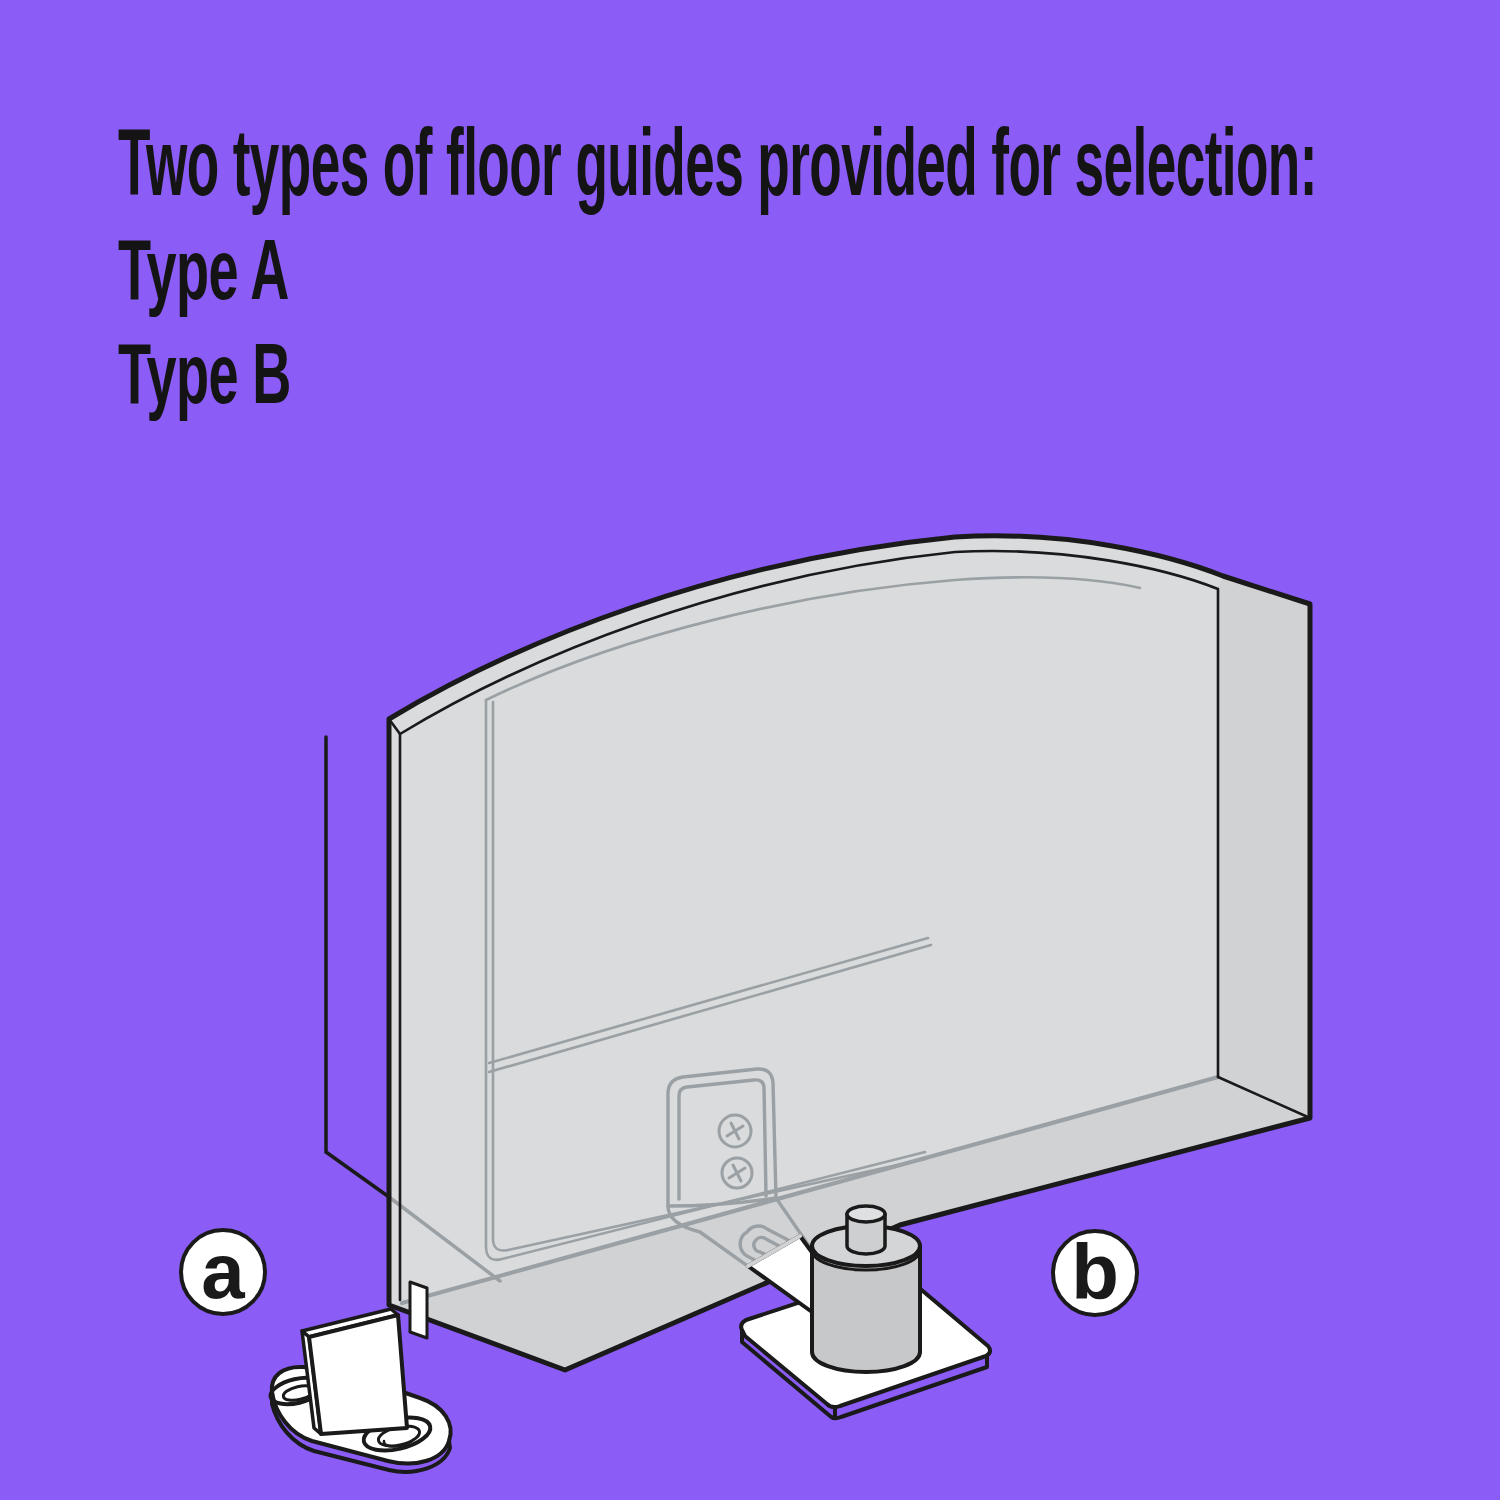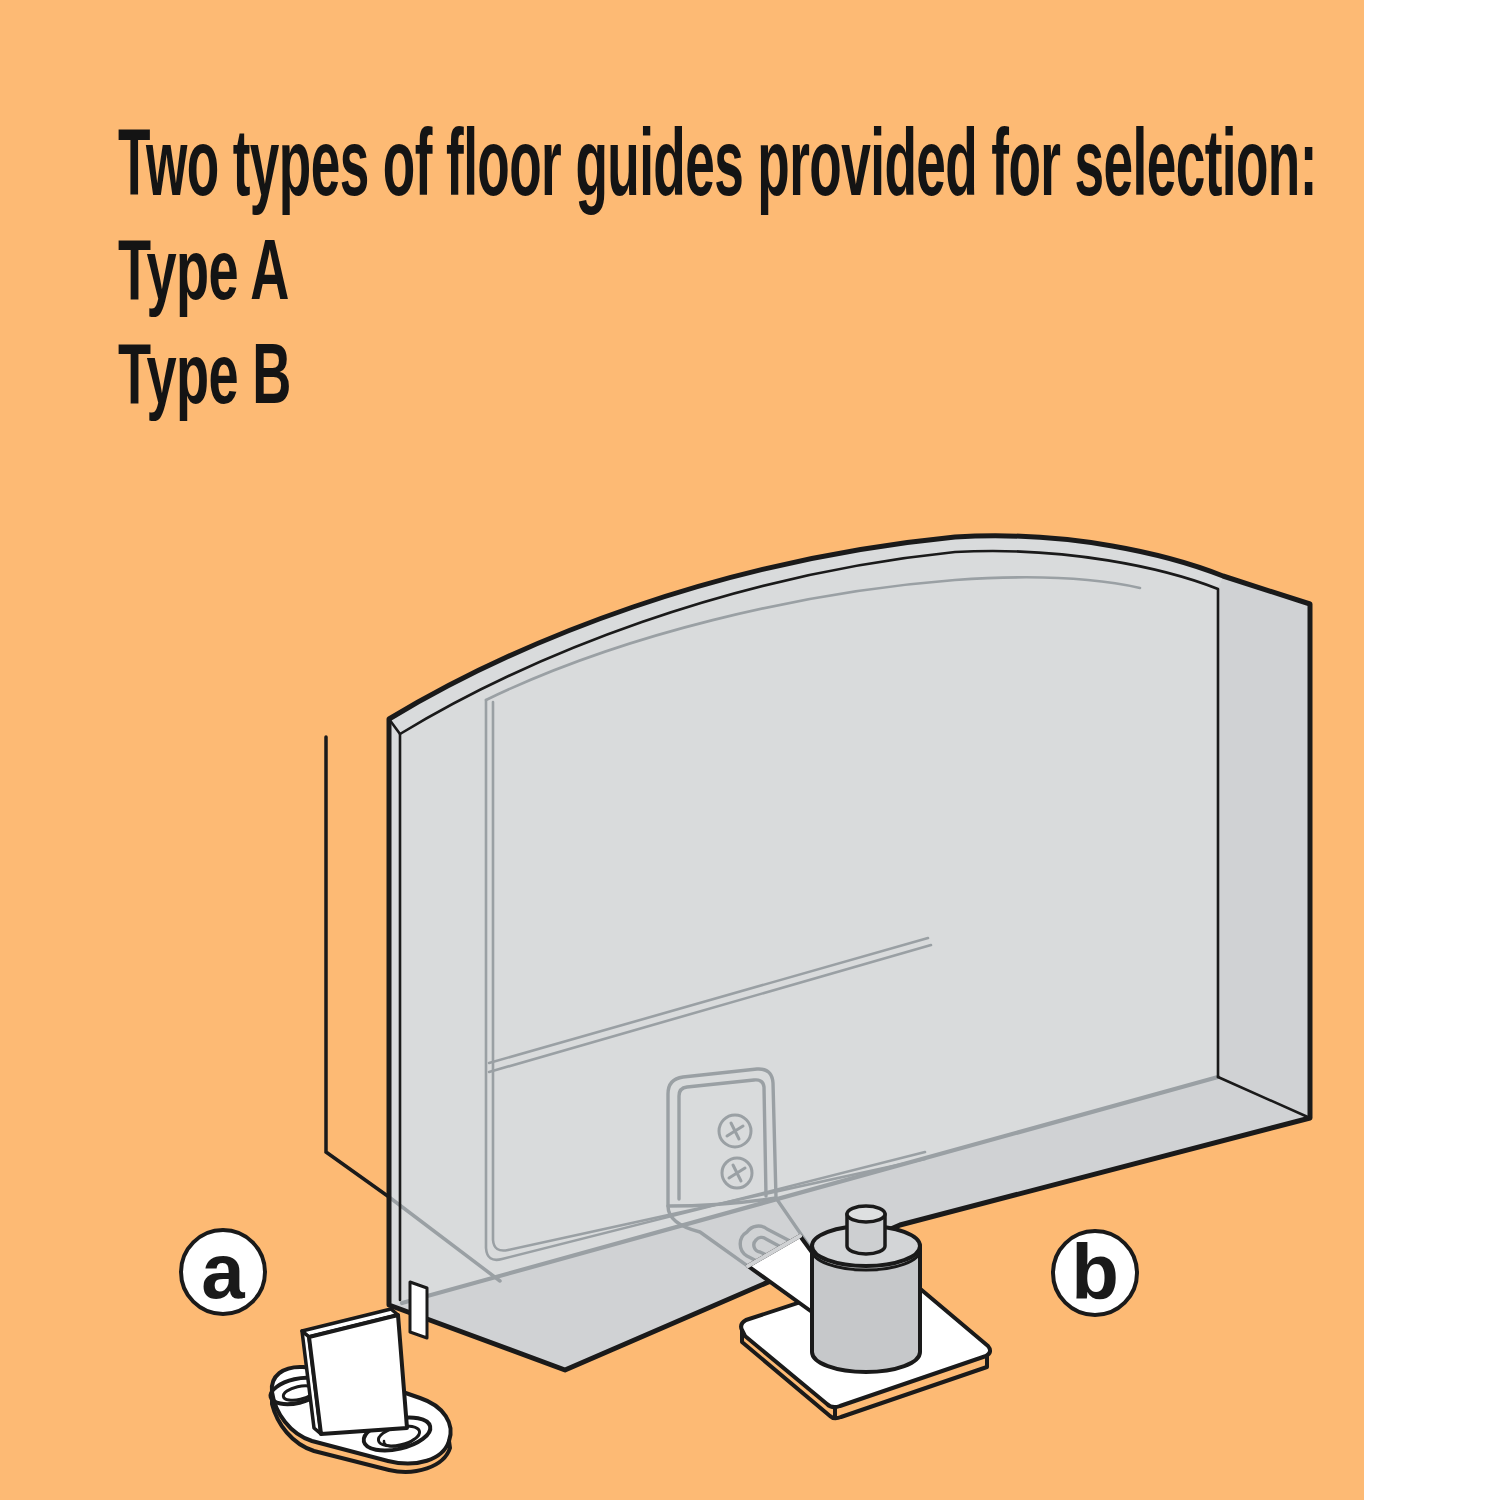--- a/index.html
+++ b/index.html
@@ -1,16 +1,16 @@
 <!DOCTYPE html>
 <html><head>
 <meta charset="utf-8">
 <style>
   html,body{margin:0;padding:0;background:#fff;}
-  .page{position:relative;width:1364px;height:1500px;background:#fdba74;overflow:hidden;
+  .page{position:relative;width:1500px;height:1500px;background:#8b5cf6;overflow:hidden;
         font-family:"Liberation Sans","DejaVu Sans",sans-serif;}
   .title{position:absolute;left:118px;top:116px;font-size:94px;font-weight:bold;color:#141414;
          line-height:1;white-space:nowrap;transform:scaleX(0.565);transform-origin:left top;
          letter-spacing:-1px;}
   .opt{position:absolute;left:118px;font-size:86px;font-weight:bold;color:#141414;line-height:1;
        white-space:nowrap;transform:scaleX(0.63);transform-origin:left top;letter-spacing:-1px;}
   .opt-a{top:226px;}
   .opt-b{top:330px;}
   svg{position:absolute;left:0;top:0;}
   svg text{font-family:"Liberation Sans","DejaVu Sans",sans-serif;font-weight:bold;}

